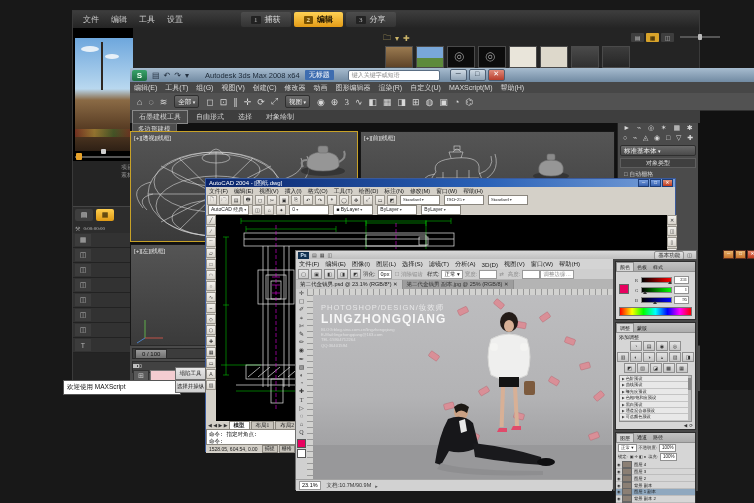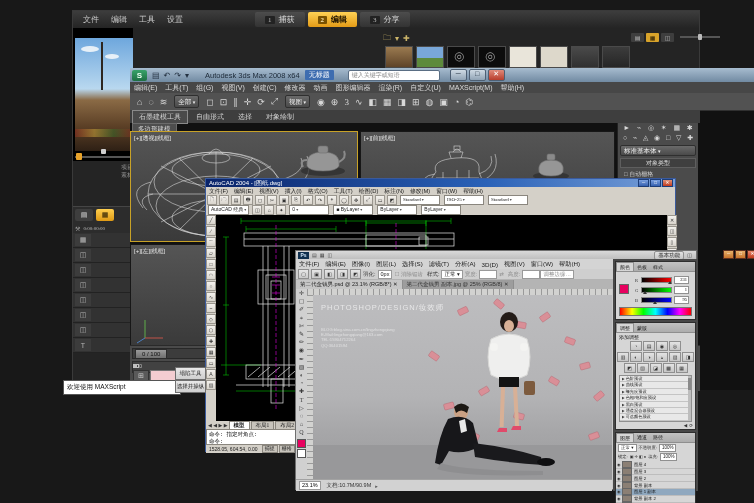--- a/index.html
+++ b/index.html
@@ -175,21 +175,21 @@
 
   <div class="win vs" style="z-index:10;">
     <div class="abs vs-topbar row">
       <div class="row vs-menu" style="margin-left:4px;">
 
       <span>文件</span>
           <span>编辑</span>
           <span>工具</span>
           <span>设置</span>
         </div>
-      <div class="row" style="margin-left:66px;">
+      <div class="row" style="margin-left:52px;">
 
           <div class="vs-step">
             <span class="num">1</span>
             <span>捕获</span>
           </div>
 
           <div class="vs-step active">
             <span class="num">2</span>
             <span>编辑</span>
           </div>
@@ -782,20 +782,21 @@
 
         <ellipse cx="148" cy="117" rx="7" ry="8" fill="#caa184"></ellipse>
         <path d="M141 112 Q148 105 156 112 L154 118 Q148 113 143 118 Z" fill="#1c1814"></path>
         <path d="M135 124 Q150 118 160 128 L166 152 Q150 160 136 156 L128 170 L122 168 Q126 140 135 124 Z" fill="#17171a"></path>
         <path d="M146 126 L152 124 L154 136 L148 138 Z" fill="#e8e8e8"></path>
         <path d="M160 148 Q195 152 228 162 L230 170 Q196 168 162 162 Z" fill="#1a1a1d"></path>
         <ellipse cx="233" cy="167" rx="9" ry="4" fill="#0e0e10"></ellipse>
         <path d="M128 168 Q150 176 230 176 L230 180 Q148 182 124 174 Z" fill="#8e8e90"></path>
       </svg>
       <div class="ps-head1">PHOTOSHOP/DESIGN/妆效师</div>
+      <div class="ps-head2">LINGZHONGQIANG</div>
       <div class="ps-contact">
 
       <div>BLOG:blog.sina.com.cn/lingzhongqiang</div>
           <div>E-Mail:lingzhongqiang@163.com</div>
           <div>TEL:15904712264</div>
           <div>QQ:36401594</div>
         </div>
     </div>
 
     <div class="abs ps-panels">

